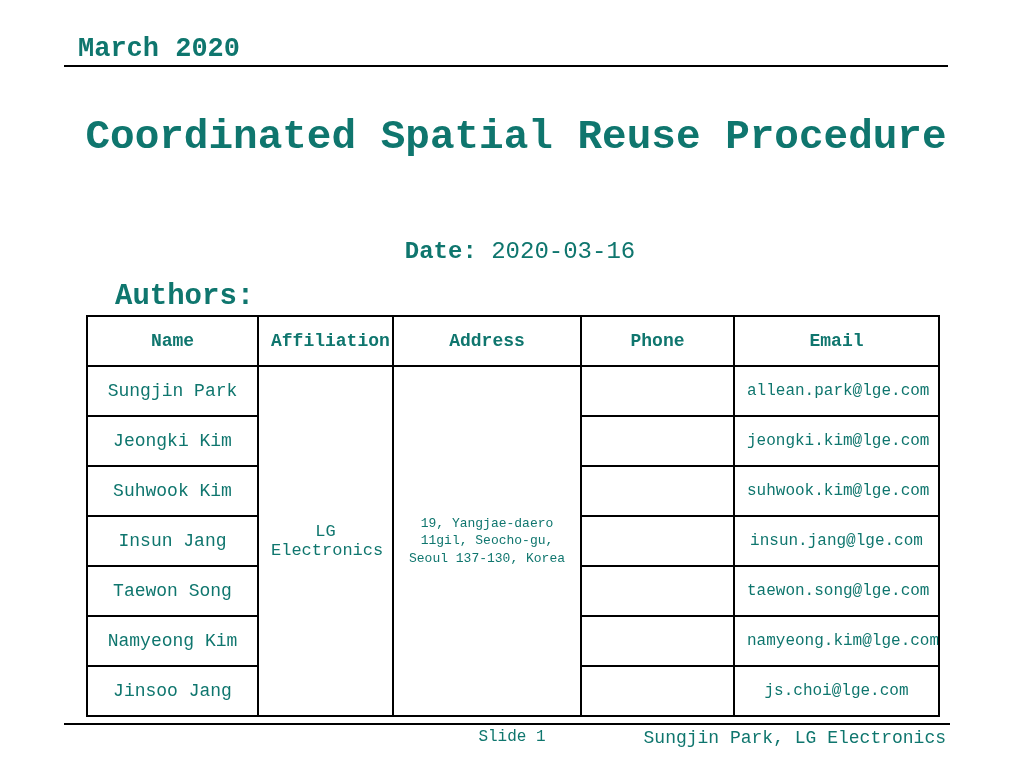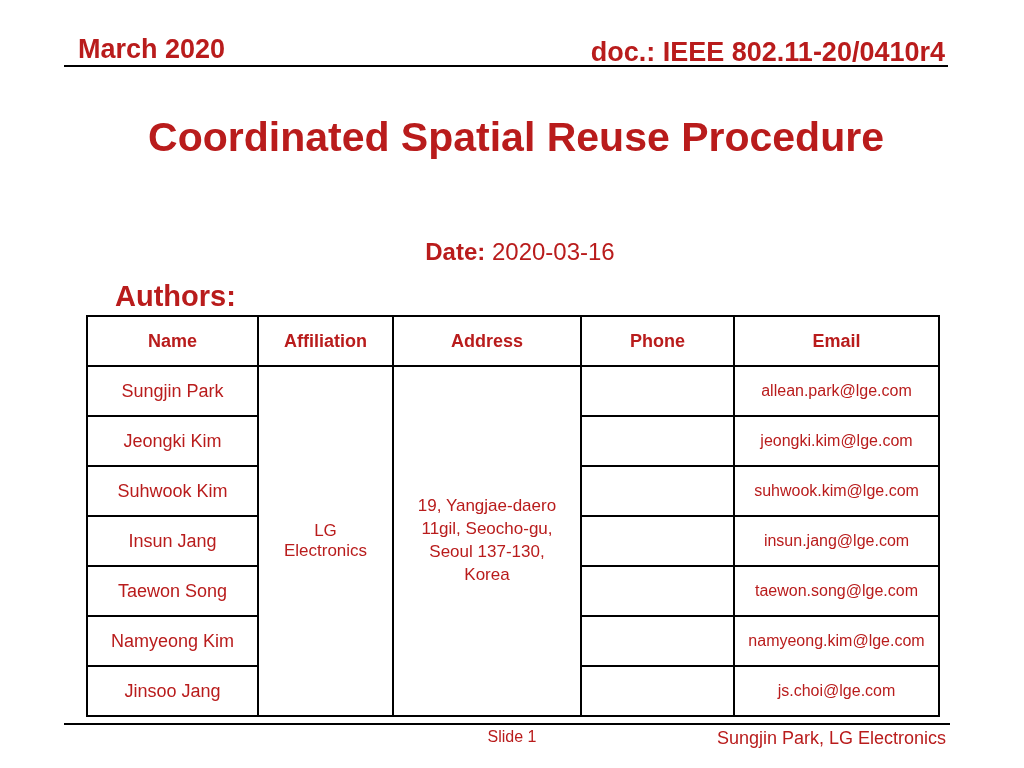--- a/index.html
+++ b/index.html
@@ -5,22 +5,22 @@
   html, body {
     margin: 0;
     padding: 0;
     background: #ffffff;
   }
   .slide {
     position: relative;
     width: 1024px;
     height: 768px;
     background: #ffffff;
-    color: #b91c1c;
-    font-family: Liberation Sans, sans-serif;
+    color: #0f766e;
+    font-family: Liberation Mono, monospace;
     overflow: hidden;
   }
   .hdr-left {
     position: absolute;
     left: 78px;
     top: 34px;
     font-size: 27px;
     font-weight: bold;
     white-space: nowrap;
   }
@@ -85,21 +85,21 @@
     overflow: hidden;
   }
   table.authors th {
     font-size: 18px;
     font-weight: bold;
     height: 48px;
   }
   table.authors td { height: 48px; }
   td.cell-name   { font-size: 18px; }
   td.cell-affil  { font-size: 17px; }
-  td.cell-addr   { font-size: 17px; line-height: 1.35; margin-top: 31px; }
+  td.cell-addr   { font-size: 13px; line-height: 1.35; margin-top: 31px; }
   td.cell-phone  { font-size: 16px; }
   td.cell-email  { font-size: 16px; }
   .ftr-rule {
     position: absolute;
     left: 64px;
     top: 723px;
     width: 886px;
     height: 0;
     border-top: 2px solid #000000;
   }
@@ -119,21 +119,20 @@
     font-size: 18px;
     white-space: nowrap;
   }
 </style>
 </head>
 <body>
 
 <div class="slide">
 
   <div class="hdr-left">March 2020</div>
-  <div class="hdr-right">doc.: IEEE 802.11-20/0410r4</div>
   <div class="hdr-rule"></div>
 
   <div class="title">Coordinated Spatial Reuse Procedure</div>
 
   <div class="dateline">
     <span class="date-label">Date:</span>
     <span> </span>
     <span class="date-value">2020-03-16</span>
   </div>
 

